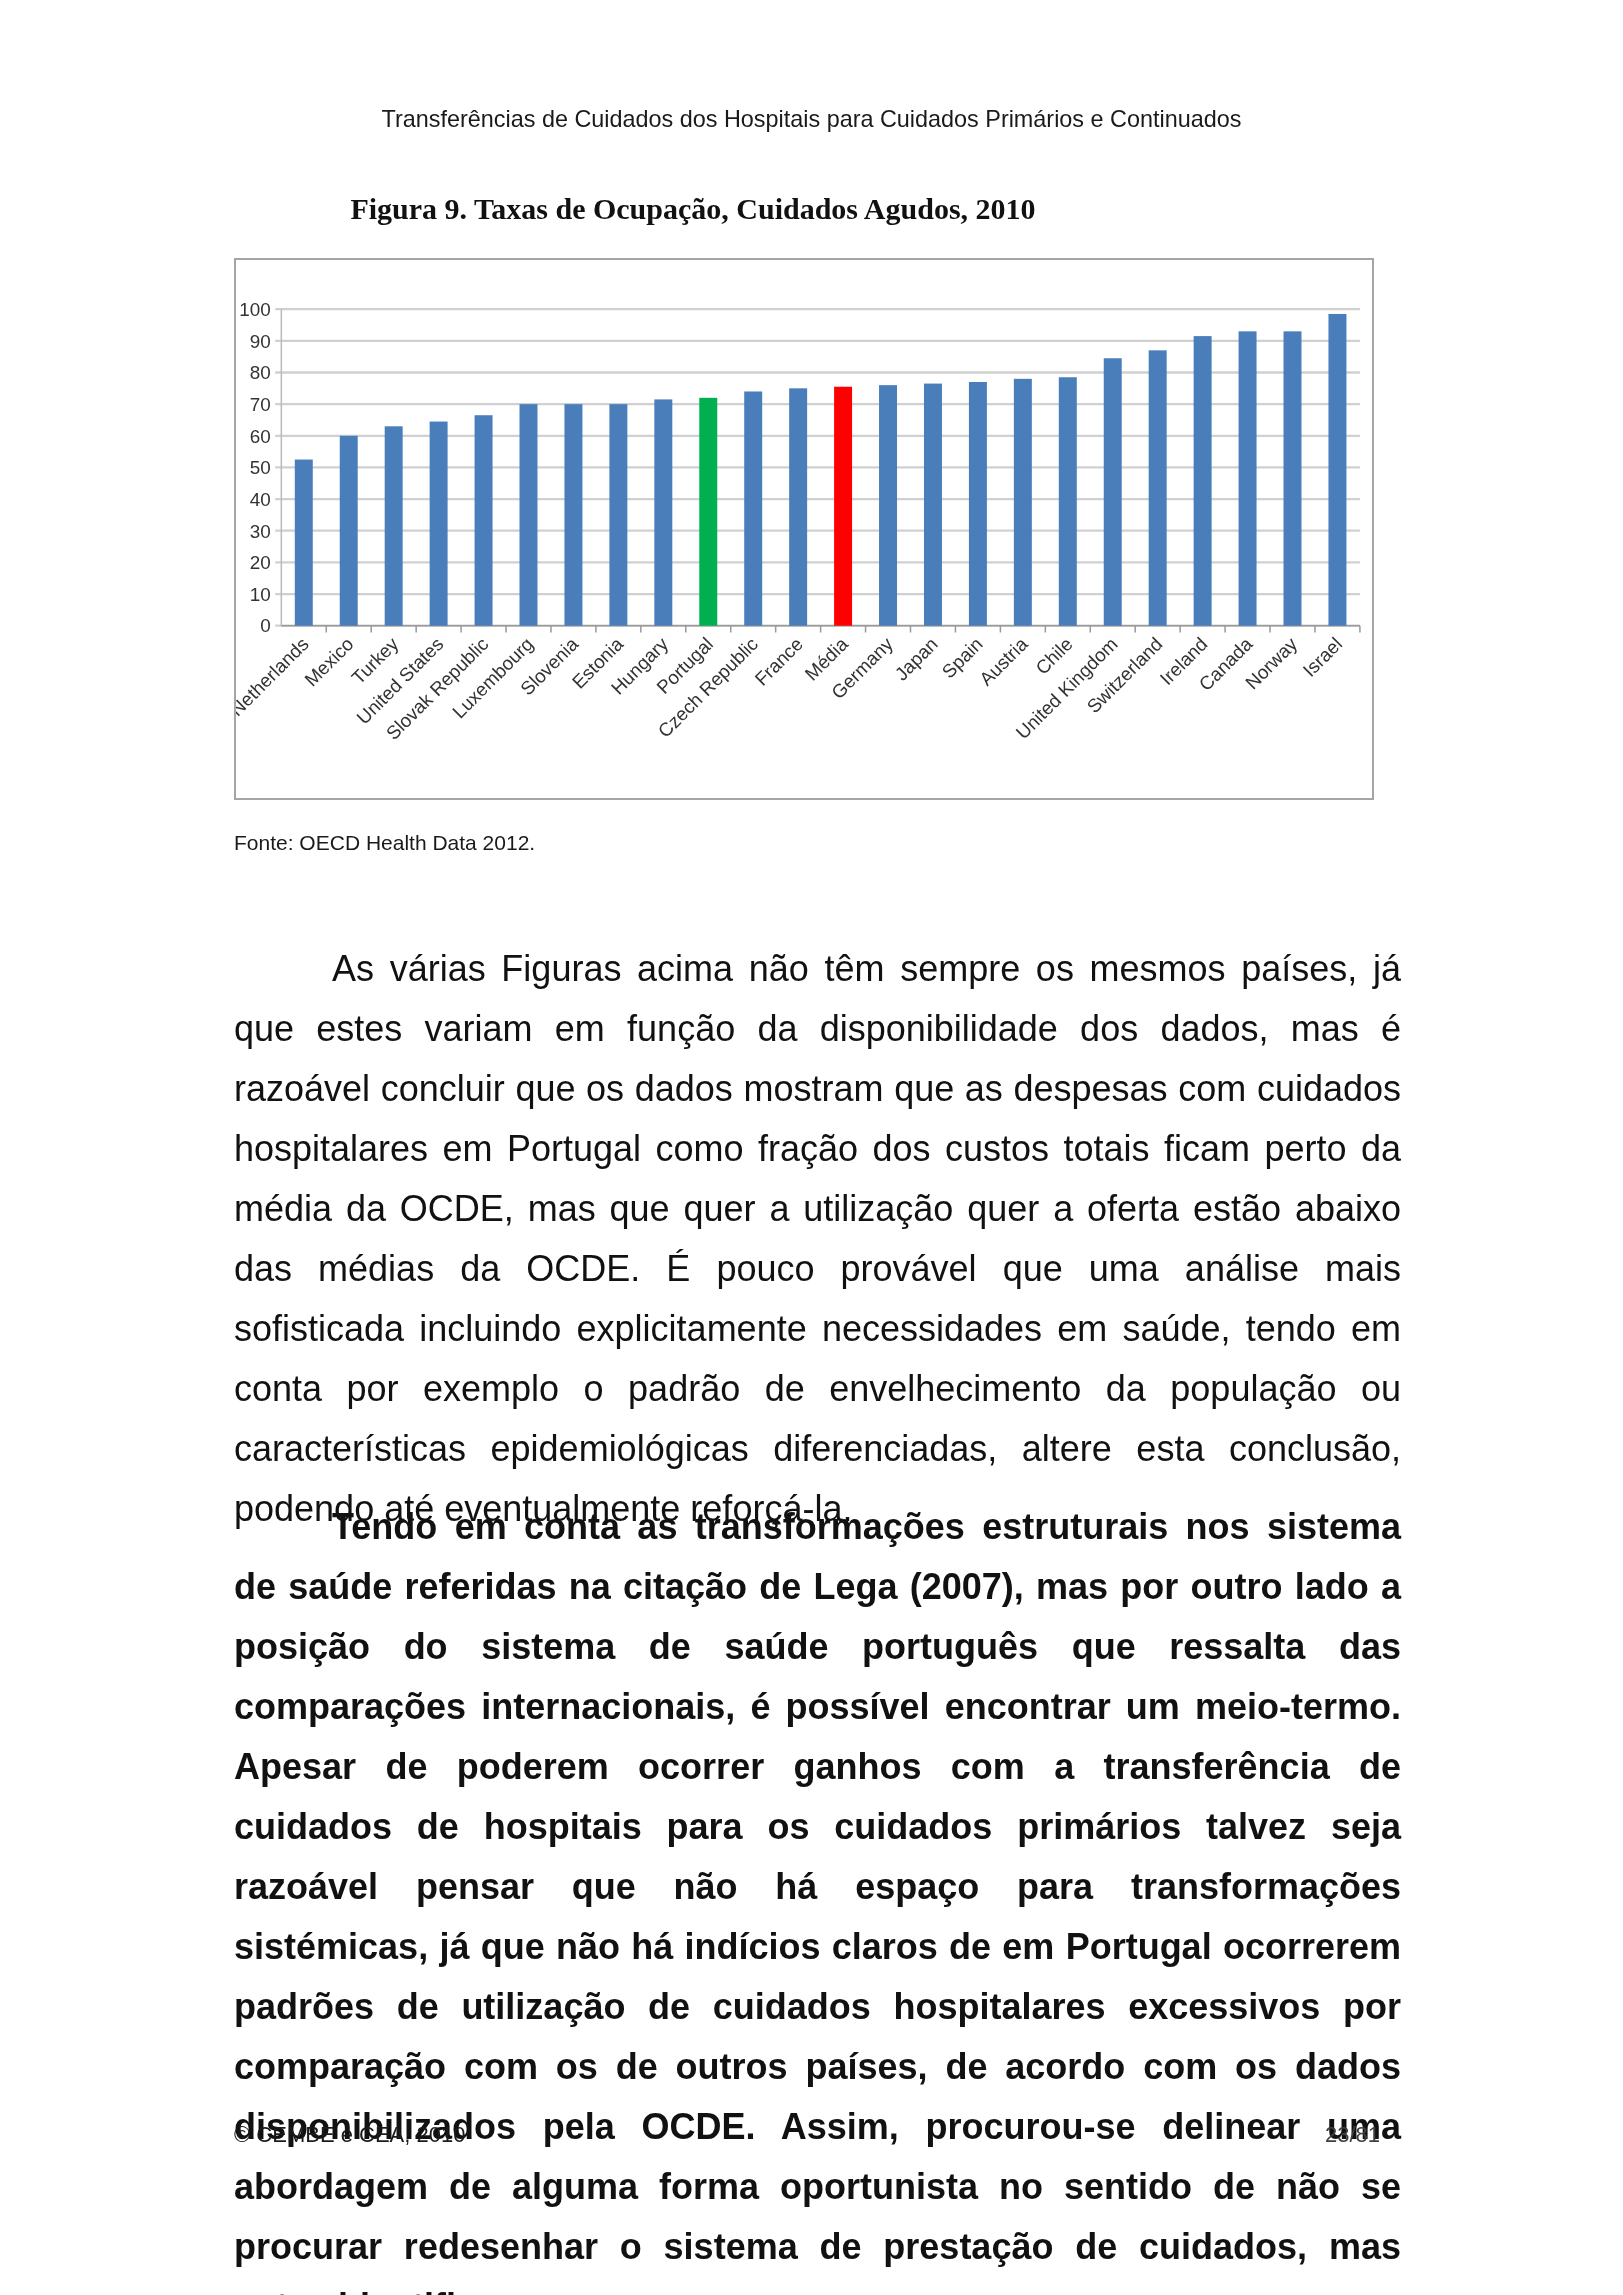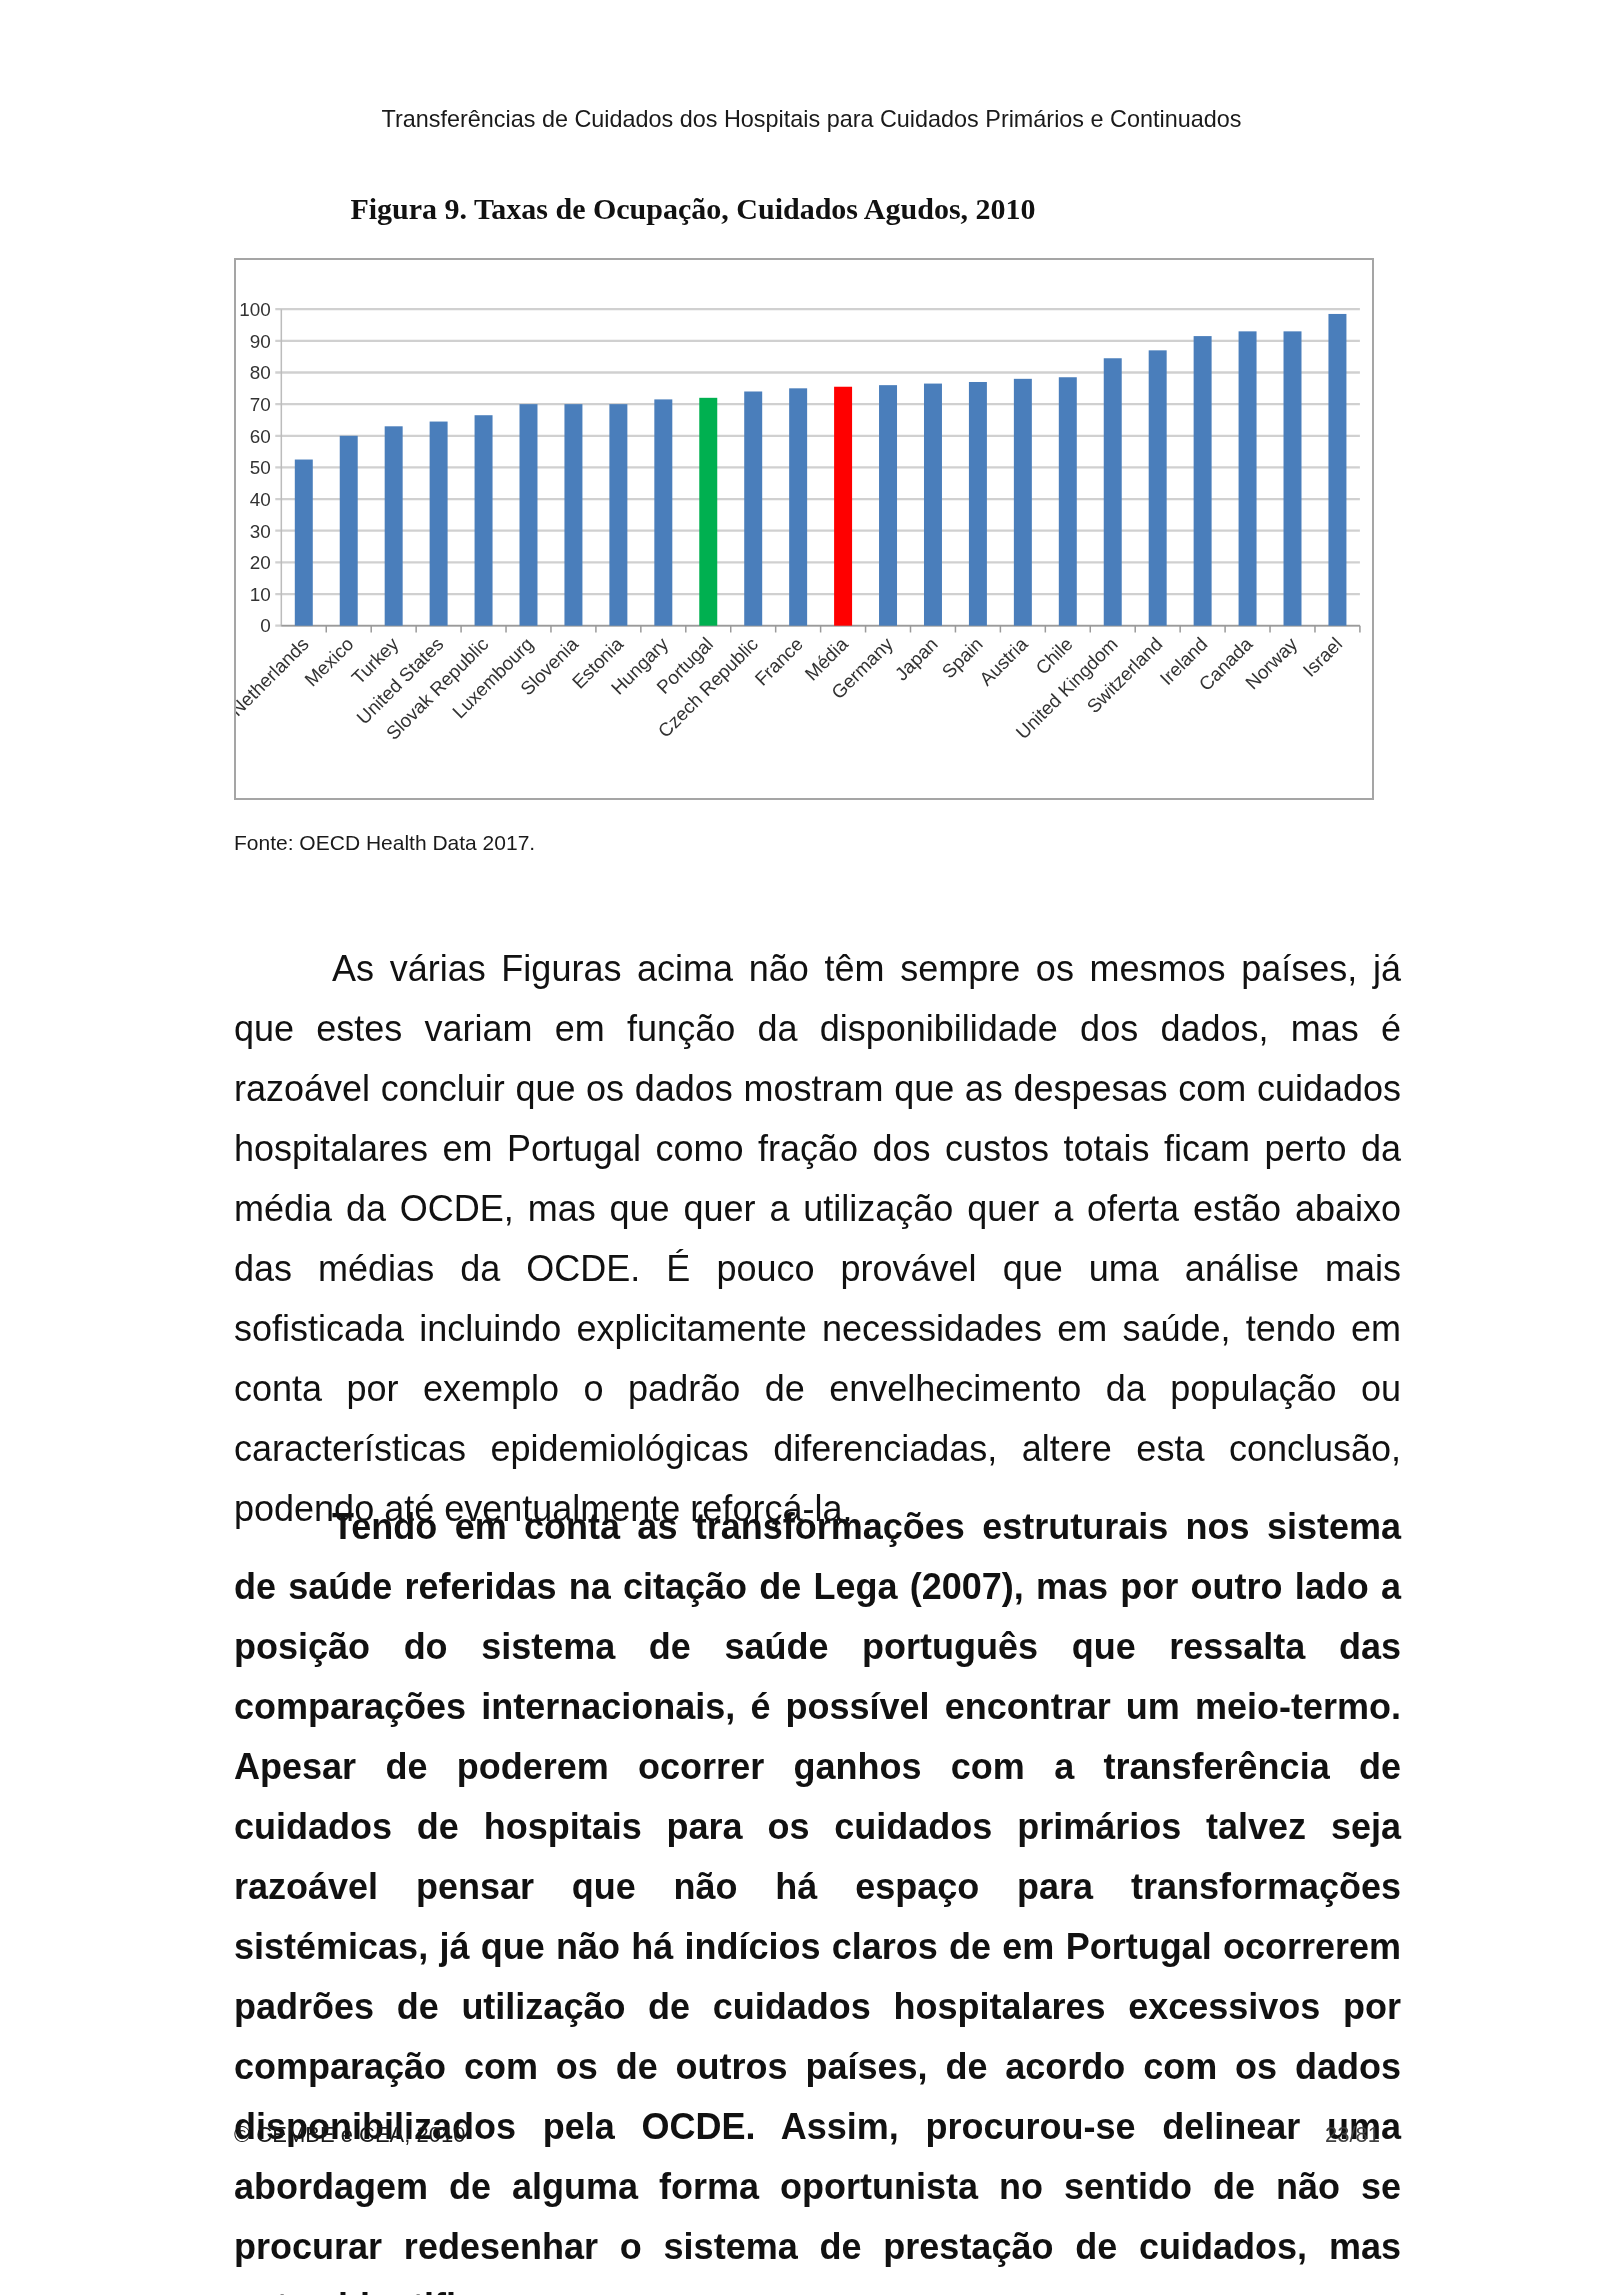--- a/index.html
+++ b/index.html
@@ -139,20 +139,20 @@
       <text x="0" y="0" text-anchor="end" class="cat-label" transform="translate(1347.25,510) rotate(-45)">Canada</text>
       <rect x="1386.85" y="94.32999999999998" width="23.8" height="389.67" fill="#4a7ebb"></rect>
       <line x1="1428.5" x2="1428.5" y1="484" y2="493" stroke="#9a9a9a" stroke-width="2"></line>
       <text x="0" y="0" text-anchor="end" class="cat-label" transform="translate(1406.75,510) rotate(-45)">Norway</text>
       <rect x="1446.35" y="71.28500000000003" width="23.8" height="412.715" fill="#4a7ebb"></rect>
       <line x1="1488" x2="1488" y1="484" y2="493" stroke="#9a9a9a" stroke-width="2"></line>
       <text x="0" y="0" text-anchor="end" class="cat-label" transform="translate(1466.25,510) rotate(-45)">Israel</text>
     </svg>
 </div>
 
-<div class="source">Fonte: OECD Health Data 2017.</div>
+<div class="source">Fonte: OECD Health Data 2012.</div>
 
 <p class="para p1">As várias Figuras acima não têm sempre os mesmos países, já que estes variam em função da disponibilidade dos dados, mas é razoável concluir que os dados mostram que as despesas com cuidados hospitalares em Portugal como fração dos custos totais ficam perto da média da OCDE, mas que quer a utilização quer a oferta estão abaixo das médias da OCDE. É pouco provável que uma análise mais sofisticada incluindo explicitamente necessidades em saúde, tendo em conta por exemplo o padrão de envelhecimento da população ou características epidemiológicas diferenciadas, altere esta conclusão, podendo até eventualmente reforçá-la.</p>
 <p class="para p2">Tendo em conta as transformações estruturais nos sistema de saúde referidas na citação de Lega (2007), mas por outro lado a posição do sistema de saúde português que ressalta das comparações internacionais, é possível encontrar um meio-termo. Apesar de poderem ocorrer ganhos com a transferência de cuidados de hospitais para os cuidados primários talvez seja razoável pensar que não há espaço para transformações sistémicas, já que não há indícios claros de em Portugal ocorrerem padrões de utilização de cuidados hospitalares excessivos por comparação com os de outros países, de acordo com os dados disponibilizados pela OCDE. Assim, procurou-se delinear uma abordagem de alguma forma oportunista no sentido de não se procurar redesenhar o sistema de prestação de cuidados, mas antes identificar</p>
 
 <div class="footer-left">© CEMBE e CEA, 2010</div>
 <div class="footer-right">23/81</div>
 
 
 </body></html>

